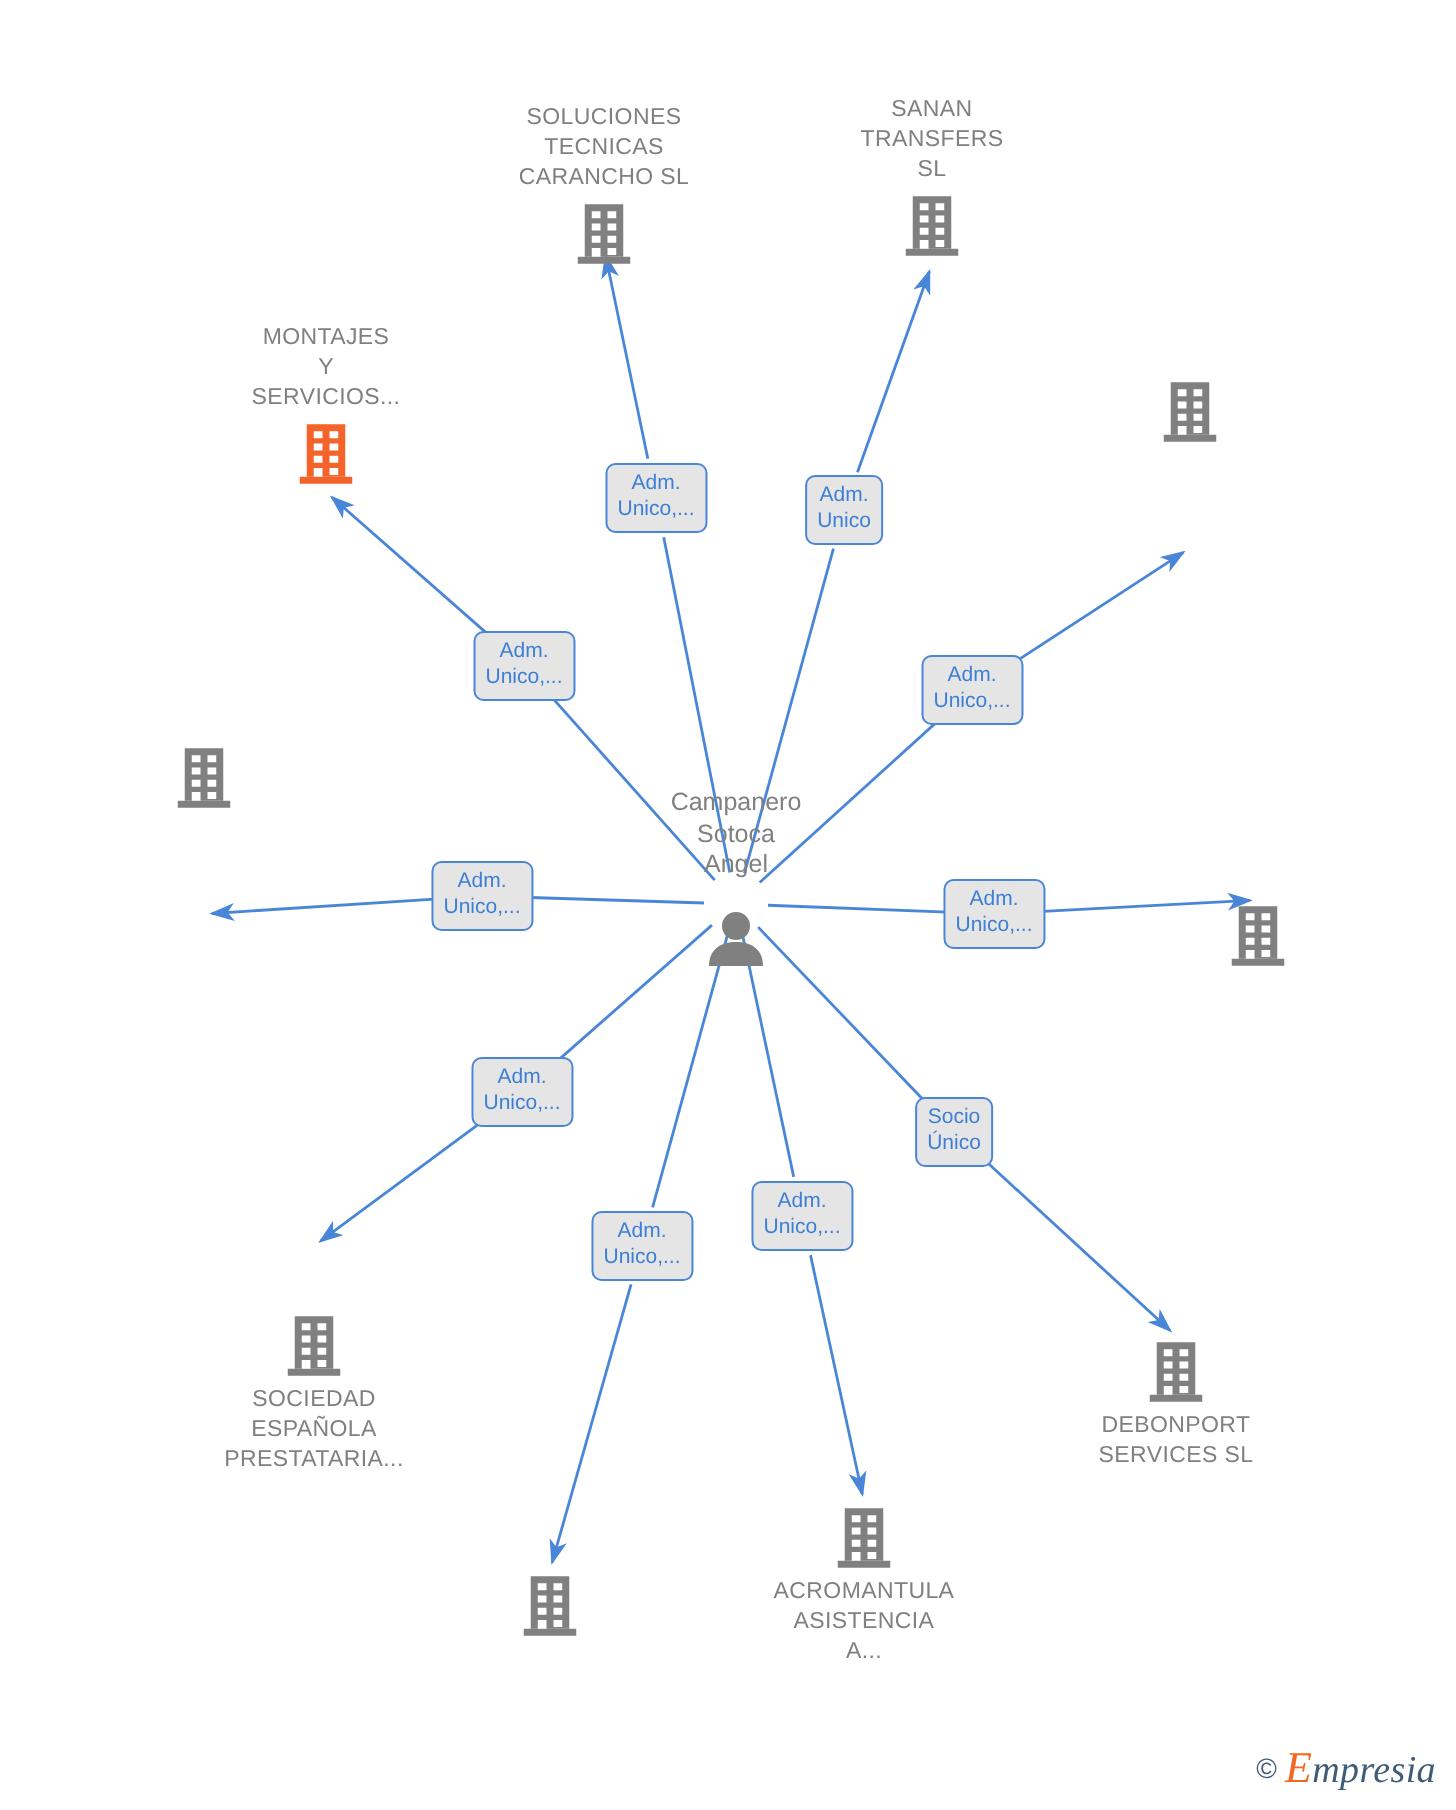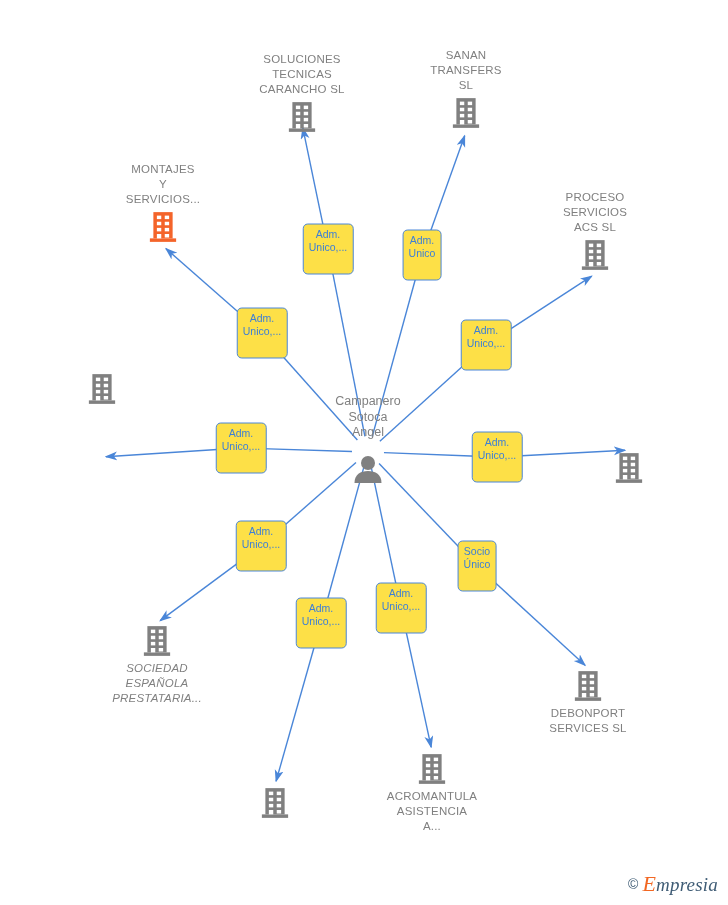--- a/index.html
+++ b/index.html
@@ -53,26 +53,26 @@
     line-height: 15.5px;
     color: #808080;
     white-space: pre-line;
   }
 
   .edge-label {
     position: absolute;
     box-sizing: border-box;
     border: 1px solid #4a86d8;
     border-radius: 5px;
-    background: #fde047;
+    background: #e5e5e5;
     color: #3d7fd6;
     font-size: 10.5px;
     line-height: 13px;
     text-align: center;
-    padding: 3px 5px 20px 5px;
+    padding: 3px 5px 4px 5px;
     white-space: pre-line;
     transform: translate(-50%, -50%);
   }
 
   #watermark {
     position: absolute;
     right: 10px;
     bottom: 8px;
     display: flex;
     align-items: center;
@@ -167,23 +167,20 @@
             <rect x="18" y="5" width="5" height="4" fill="#ffffff"></rect>
             <rect x="9" y="12" width="5" height="4" fill="#ffffff"></rect>
             <rect x="18" y="12" width="5" height="4" fill="#ffffff"></rect>
             <rect x="9" y="19" width="5" height="4" fill="#ffffff"></rect>
             <rect x="18" y="19" width="5" height="4" fill="#ffffff"></rect>
             <rect x="9" y="26" width="5" height="5" fill="#ffffff"></rect>
             <rect x="18" y="26" width="5" height="4" fill="#ffffff"></rect>
           </svg></div>
       </div>
       <div class="node label-top" style="left: 595px; top: 190px;">
-        <div class="node-label">PROCESO
-SERVICIOS
-ACS  SL</div>
         <div class="node-icon"><svg width="28" height="32" viewBox="0 0 32 36" xmlns="http://www.w3.org/2000/svg">
             <rect x="5" y="1" width="22" height="30" fill="#808080"></rect>
             <rect x="1" y="31" width="30" height="4" fill="#808080"></rect>
             <rect x="9" y="5" width="5" height="4" fill="#ffffff"></rect>
             <rect x="18" y="5" width="5" height="4" fill="#ffffff"></rect>
             <rect x="9" y="12" width="5" height="4" fill="#ffffff"></rect>
             <rect x="18" y="12" width="5" height="4" fill="#ffffff"></rect>
             <rect x="9" y="19" width="5" height="4" fill="#ffffff"></rect>
             <rect x="18" y="19" width="5" height="4" fill="#ffffff"></rect>
             <rect x="9" y="26" width="5" height="5" fill="#ffffff"></rect>
@@ -228,21 +225,21 @@
             <rect x="9" y="5" width="5" height="4" fill="#ffffff"></rect>
             <rect x="18" y="5" width="5" height="4" fill="#ffffff"></rect>
             <rect x="9" y="12" width="5" height="4" fill="#ffffff"></rect>
             <rect x="18" y="12" width="5" height="4" fill="#ffffff"></rect>
             <rect x="9" y="19" width="5" height="4" fill="#ffffff"></rect>
             <rect x="18" y="19" width="5" height="4" fill="#ffffff"></rect>
             <rect x="9" y="26" width="5" height="5" fill="#ffffff"></rect>
             <rect x="18" y="26" width="5" height="4" fill="#ffffff"></rect>
           </svg></div>
       </div>
-      <div class="node label-bottom" style="left: 157px; top: 625px; font-style: italic;">
+      <div class="node label-bottom" style="left: 157px; top: 657px;">
         <div class="node-icon"><svg width="28" height="32" viewBox="0 0 32 36" xmlns="http://www.w3.org/2000/svg">
             <rect x="5" y="1" width="22" height="30" fill="#808080"></rect>
             <rect x="1" y="31" width="30" height="4" fill="#808080"></rect>
             <rect x="9" y="5" width="5" height="4" fill="#ffffff"></rect>
             <rect x="18" y="5" width="5" height="4" fill="#ffffff"></rect>
             <rect x="9" y="12" width="5" height="4" fill="#ffffff"></rect>
             <rect x="18" y="12" width="5" height="4" fill="#ffffff"></rect>
             <rect x="9" y="19" width="5" height="4" fill="#ffffff"></rect>
             <rect x="18" y="19" width="5" height="4" fill="#ffffff"></rect>
             <rect x="9" y="26" width="5" height="5" fill="#ffffff"></rect>

